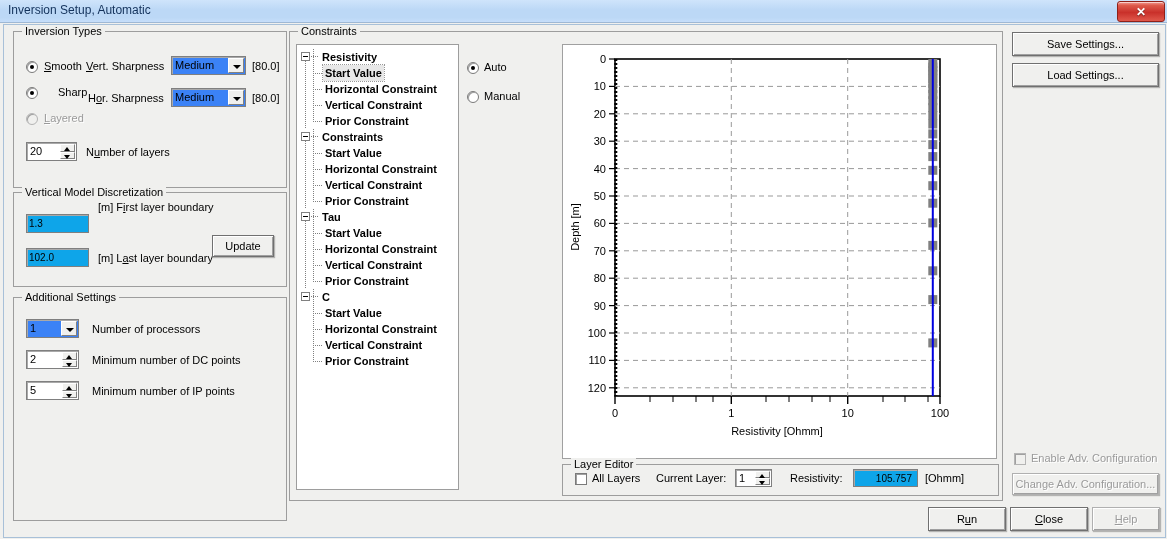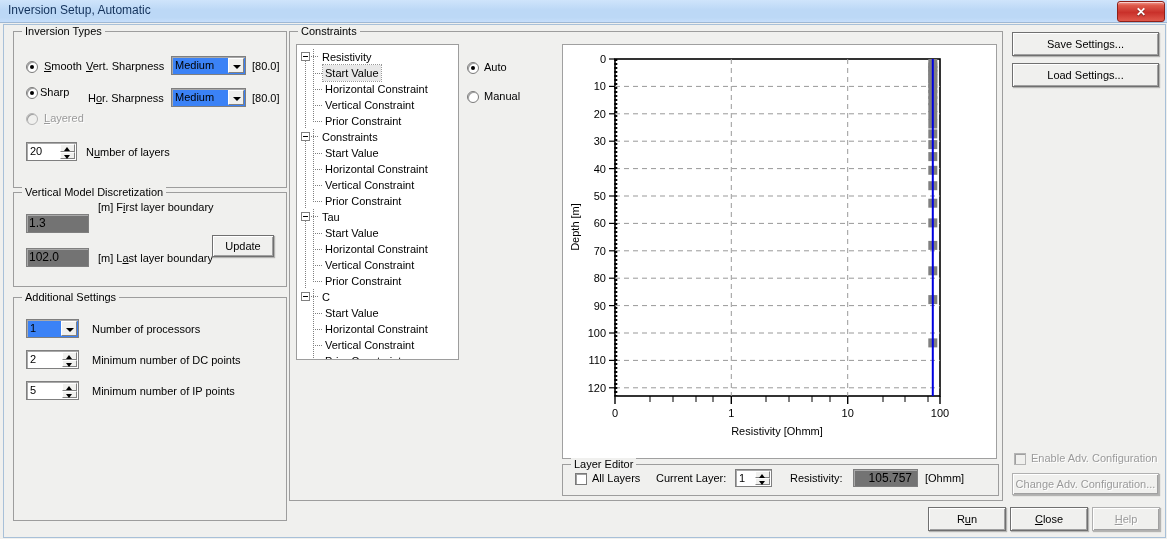--- a/index.html
+++ b/index.html
@@ -55,23 +55,23 @@
     box-shadow:inset 1px 1px 0 #a0a0a0;}
   .radio.on::after{content:"";position:absolute;left:3px;top:3px;width:4px;height:4px;
     border-radius:50%;background:#000;}
   .radio.dis{background:#f0f0ee;border-color:#b4b4b4;}
 
   .check{position:absolute;width:12px;height:12px;background:#fff;
     border:1px solid #7a7a7a;box-sizing:border-box;box-shadow:inset 1px 1px 0 #a0a0a0;}
   .check.dis{background:#f0f0ee;border-color:#b4b4b4;}
 
   .textbox{
-    position:absolute;background:#737373;border:1px solid #7f7f7f;
+    position:absolute;background:#0ea5e9;border:1px solid #7f7f7f;
     box-sizing:border-box;box-shadow:inset 1px 1px 0 #a9a9a9;
-    font-size:12px;padding:1px 2px;line-height:15px;overflow:hidden;white-space:nowrap;
+    font-size:10px;padding:1px 2px;line-height:15px;overflow:hidden;white-space:nowrap;
   }
   .textbox.right{text-align:right;padding-right:5px;}
 
   .combo{
     position:absolute;background:#3b82f6;border:1px solid #7f7f7f;box-sizing:border-box;
     box-shadow:inset 1px 1px 0 #a9a9a9;font-size:11px;overflow:hidden;
   }
   .combo .val{position:absolute;left:3px;top:2px;white-space:nowrap;}
   .combo .arrow{
     position:absolute;right:1px;top:1px;bottom:1px;width:16px;
@@ -150,21 +150,21 @@
   <div class="client">
 
     <div class="group" style="left:9px;top:6px;width:272px;height:155px;">
       <span class="legend">Inversion Types</span>
 
       <span class="radio on" style="left:12px;top:29px;"></span>
 
       <span class="lbl" style="left:30px;top:28px;"><u>S</u>mooth</span>
 
       <span class="radio on" style="left:12px;top:55px;"></span>
-      <span class="lbl" style="left:26px;top:54px;">Sharp</span>
+      <span class="lbl" style="left:44px;top:54px;">Sharp</span>
 
       <span class="radio dis" style="left:12px;top:81px;"></span>
       <span class="lbl dis" style="left:30px;top:80px;"><u>L</u>ayered</span>
 
       <span class="lbl" style="left:72px;top:28px;"><u>V</u>ert. Sharpness</span>
       <div class="combo" style="left:157px;top:24px;width:75px;height:19px;">
         <span class="val">Medium</span>
         <span class="arrow"></span>
       </div>
       <span class="lbl" style="left:238px;top:28px;">[80.0]</span>
@@ -222,21 +222,21 @@
           <span class="up"></span>
           <span class="dn"></span>
         </span>
       </div>
       <span class="lbl" style="left:78px;top:87px;">Minimum number of IP points</span>
     </div>
 
     <div class="group" style="left:285px;top:6px;width:712px;height:468px;">
       <span class="legend">Constraints</span>
 
-      <div class="treebox" style="left:6px;top:12px;width:163px;height:316px;" id="tree">
+      <div class="treebox" style="left:6px;top:12px;width:163px;height:446px;font-weight:bold;" id="tree">
           <span class="expander" style="left: 4px; top: 7px;"></span>
           <span class="doth" style="left: 14px; top: 11px; width: 7px;"></span>
           <div class="tnode" style="left: 23px; top: 4px;">
             <span class="tx">Resistivity</span>
           </div>
           <span class="doth" style="left: 16px; top: 28px; width: 9px;"></span>
           <div class="tnode sel" style="left: 26px; top: 20px;">
             <span class="tx">Start Value</span>
           </div>
           <span class="doth" style="left: 16px; top: 44px; width: 9px;"></span>

